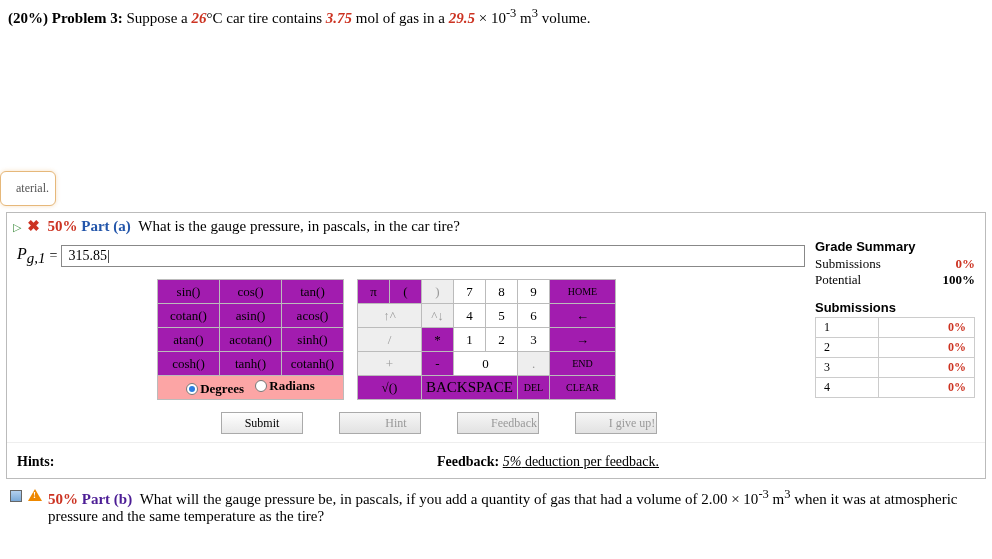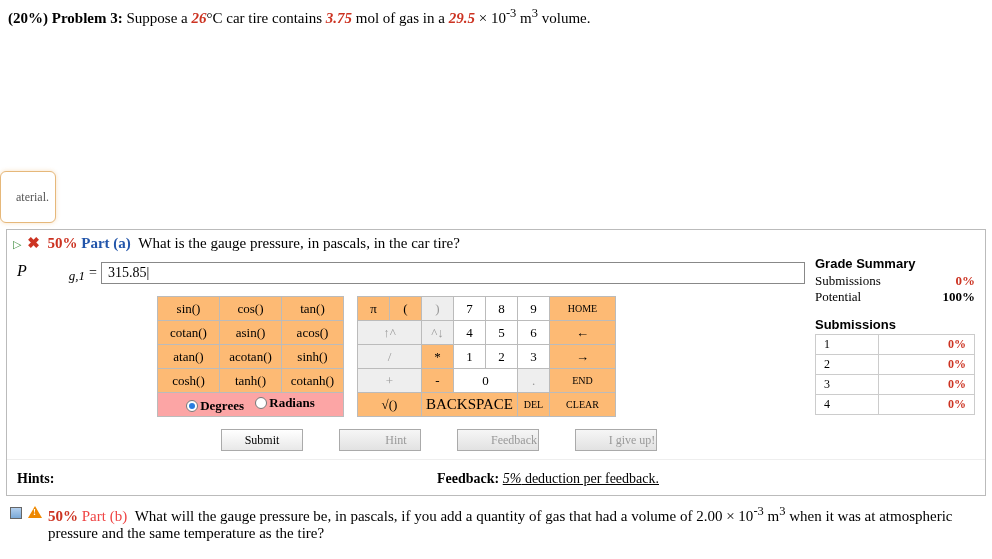--- a/index.html
+++ b/index.html
@@ -17,21 +17,21 @@
     font-size: 15px;
   }
   .red { color: #cc3322; font-style: italic; font-weight: bold; }
   .aterial-tab {
     position: relative;
     margin-top: 140px;
     border: 1px solid #e6b87a;
     border-radius: 6px;
     background: #fff;
     width: 56px;
-    height: 52px;
+    height: 35px;
     display: flex;
     align-items: center;
     justify-content: flex-end;
     padding-right: 6px;
     font-size: 12px;
     color: #555;
     box-shadow: 0 0 4px rgba(230, 150, 50, 0.3);
   }
   .part-box {
     border: 1px solid #bbb;
@@ -44,21 +44,21 @@
   .part-header .tri { color: #3a8a3a; font-size: 11px; margin-right: 2px; }
   .part-header .xmark { color: #cc3322; font-weight: bold; margin-right: 4px; }
   .part-header .part-pct { color: #cc3322; font-weight: bold; }
   .part-header .part-label { color: #2255aa; font-weight: bold; }
   .answer-row {
     display: flex;
     align-items: center;
     padding: 6px 10px 12px 10px;
   }
   .var-label { font-style: italic; margin-right: 4px; font-size: 16px; }
-  .sub { font-size: 13px; vertical-align: sub; margin-left: 42px; }
+  .sub { font-size: 15px; vertical-align: sub; }
   .answer-input {
     flex: 1;
     border: 1px solid #888;
     height: 22px;
     padding: 2px 6px;
     font-size: 14px;
     font-family: "Times New Roman", serif;
     margin-left: 4px;
   }
   .work-area {
@@ -87,21 +87,21 @@
   .sub-table td:last-child { color: #cc3322; font-weight: bold; text-align: right; }
   table.calc {
     border-collapse: collapse;
     font-family: "Times New Roman", serif;
     font-size: 13px;
   }
   table.calc td {
     border: 1px solid #bbb;
     text-align: center;
     height: 24px;
-    background: #fdba74;
+    background: #a21caf;
     cursor: pointer;
     padding: 0;
   }
   table.calc td.fn { width: 62px; }
   table.calc td.gap { width: 14px; border: none; background: transparent; cursor: default; }
   table.calc td.k { width: 32px; }
   table.calc td.num { background: #fff; }
   table.calc td.dim { background: #eee; color: #999; }
   table.calc td.deg-row { background: #fca5a5; font-weight: bold; }
   .radio-wrap { display: inline-flex; align-items: center; gap: 2px; margin: 0 4px; }
@@ -315,16 +315,16 @@
       <span class="fb-label">Feedback: </span><span class="u" style="font-style:italic">5%</span><span class="u"> deduction per feedback.</span>
     </div>
   </div>
 </div>
 
 <div class="part-b-row">
   <div class="sq-icon"></div>
   <div class="warn-icon"></div>
   <div>
     <span class="part-pct" style="color:#cc3322;font-weight:bold">50%</span>
-    <span class="part-label" style="color:#ef4444;font-weight:normal">Part (b)</span>
+    <span class="part-label" style="color:#4c1d95;font-weight:bold">Part (b)</span>
     &nbsp;<span>What will the gauge pressure be, in pascals, if you add a quantity of gas that had a volume of 2.00 × 10</span><sup>-3</sup><span> m</span><sup>3</sup><span> when it was at atmospheric pressure and the same temperature as the tire?</span>
   </div>
 </div>
 
 </body></html>

